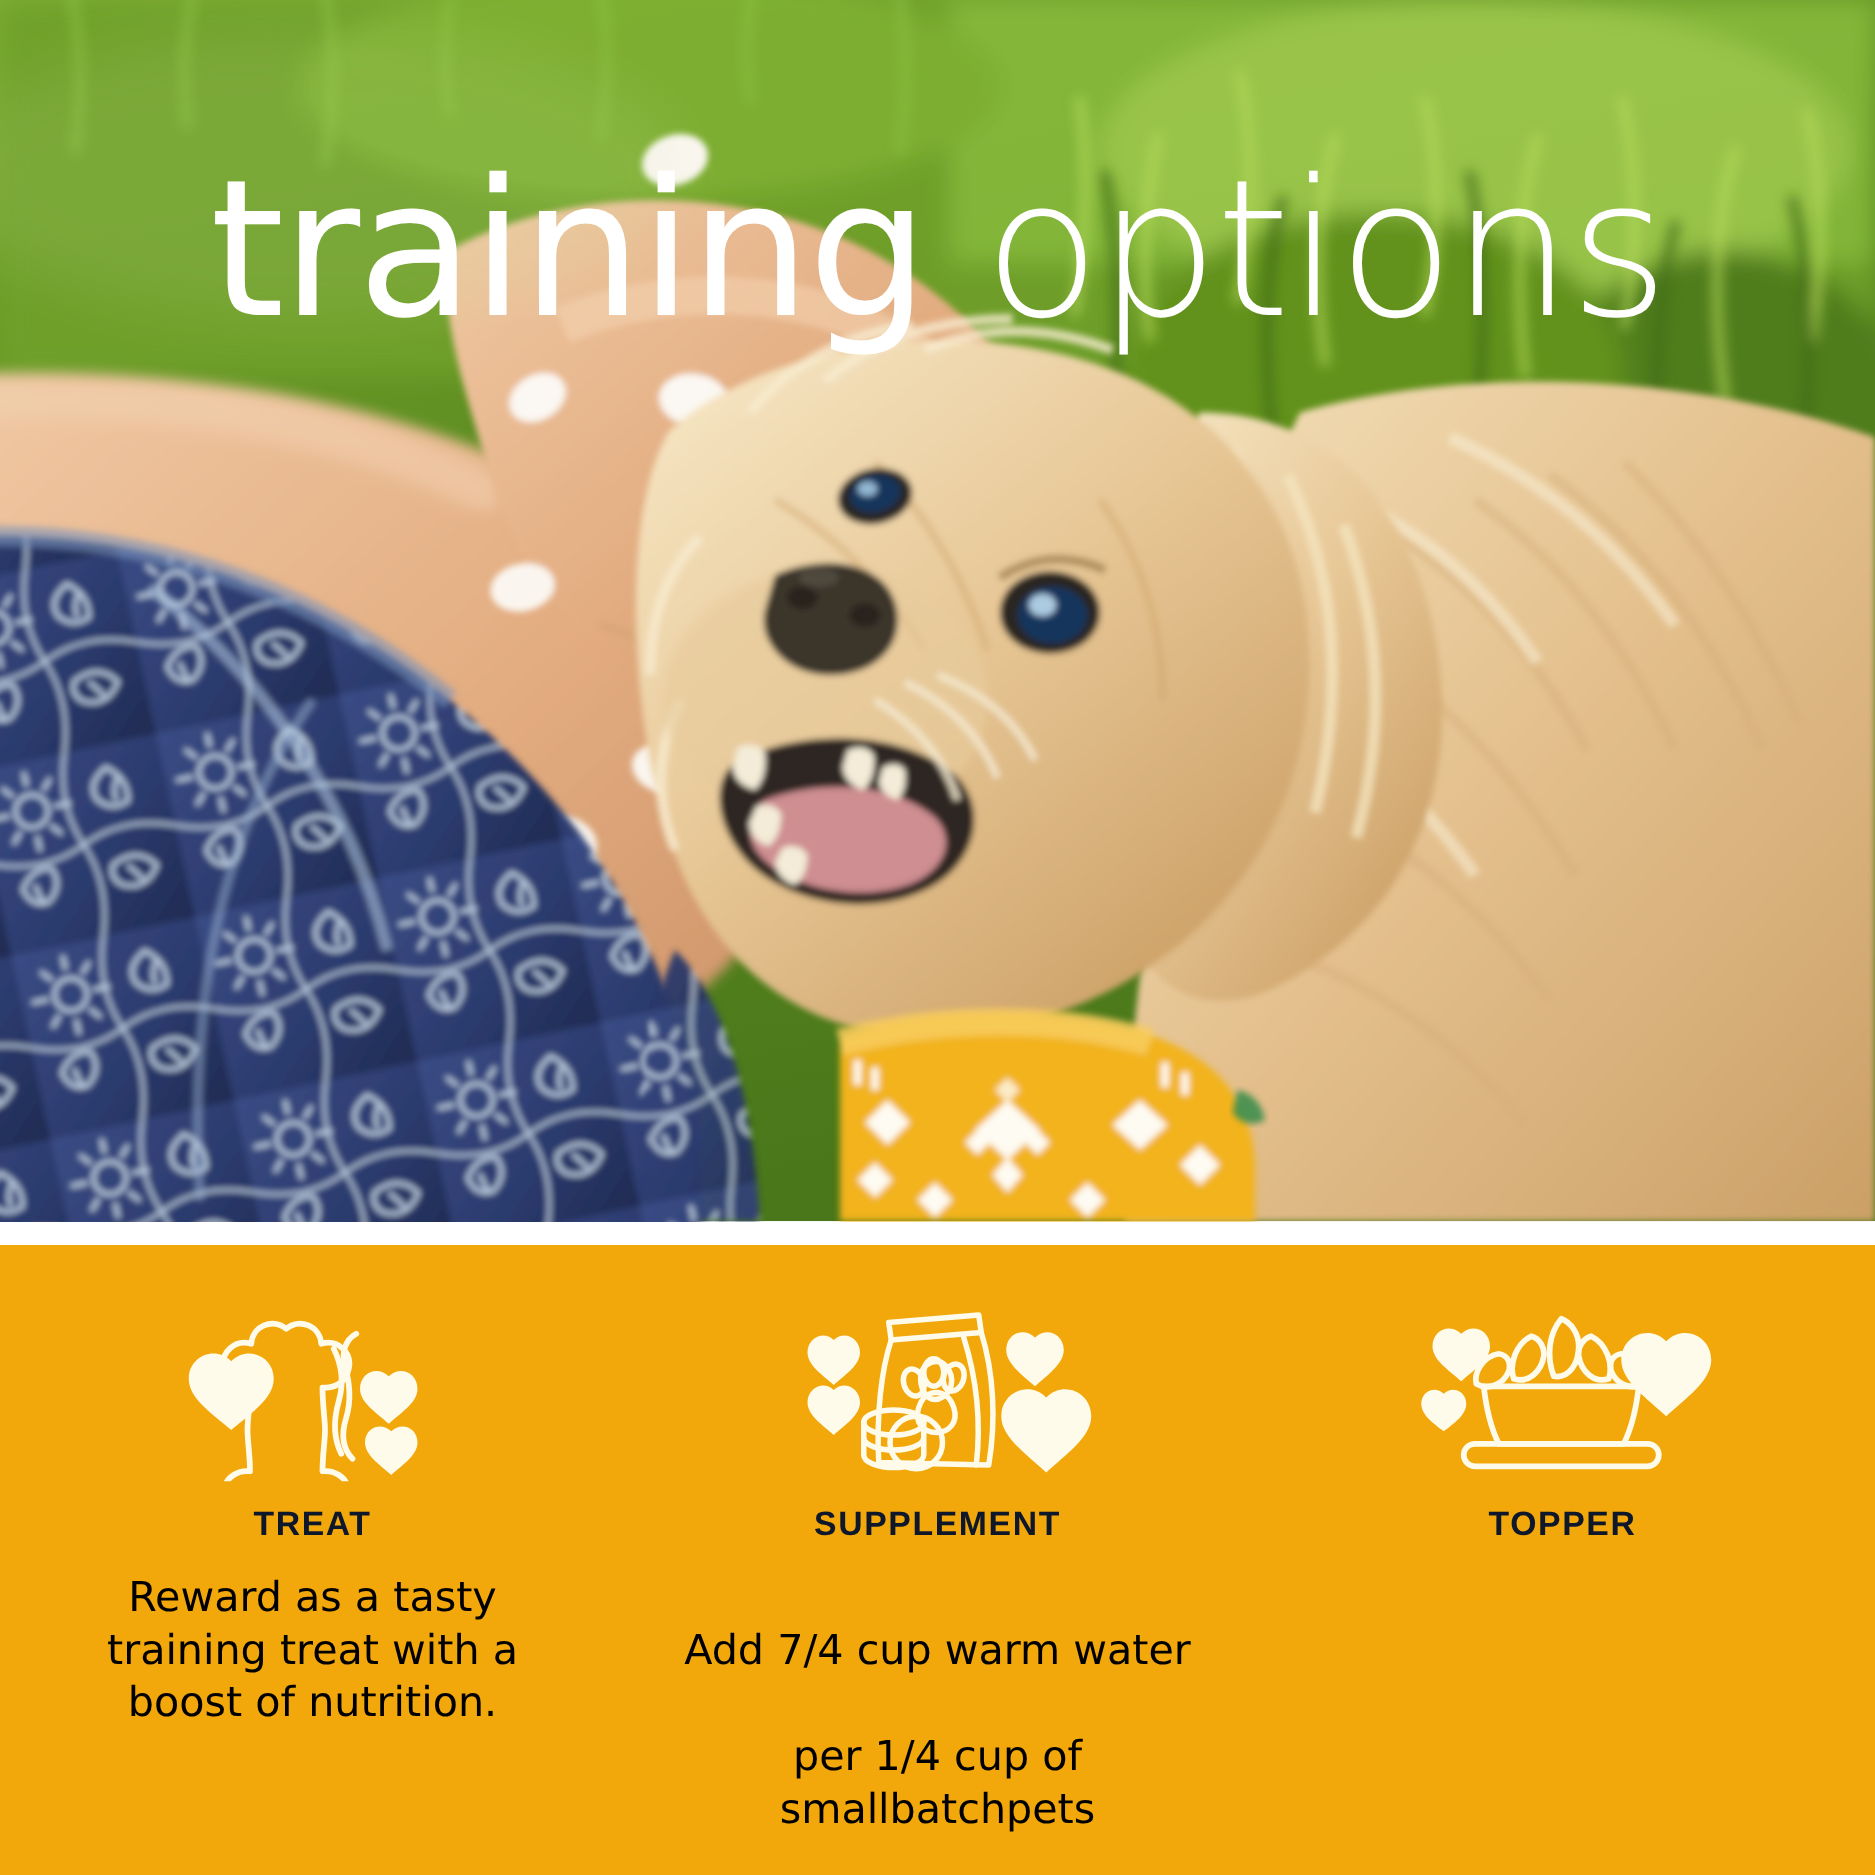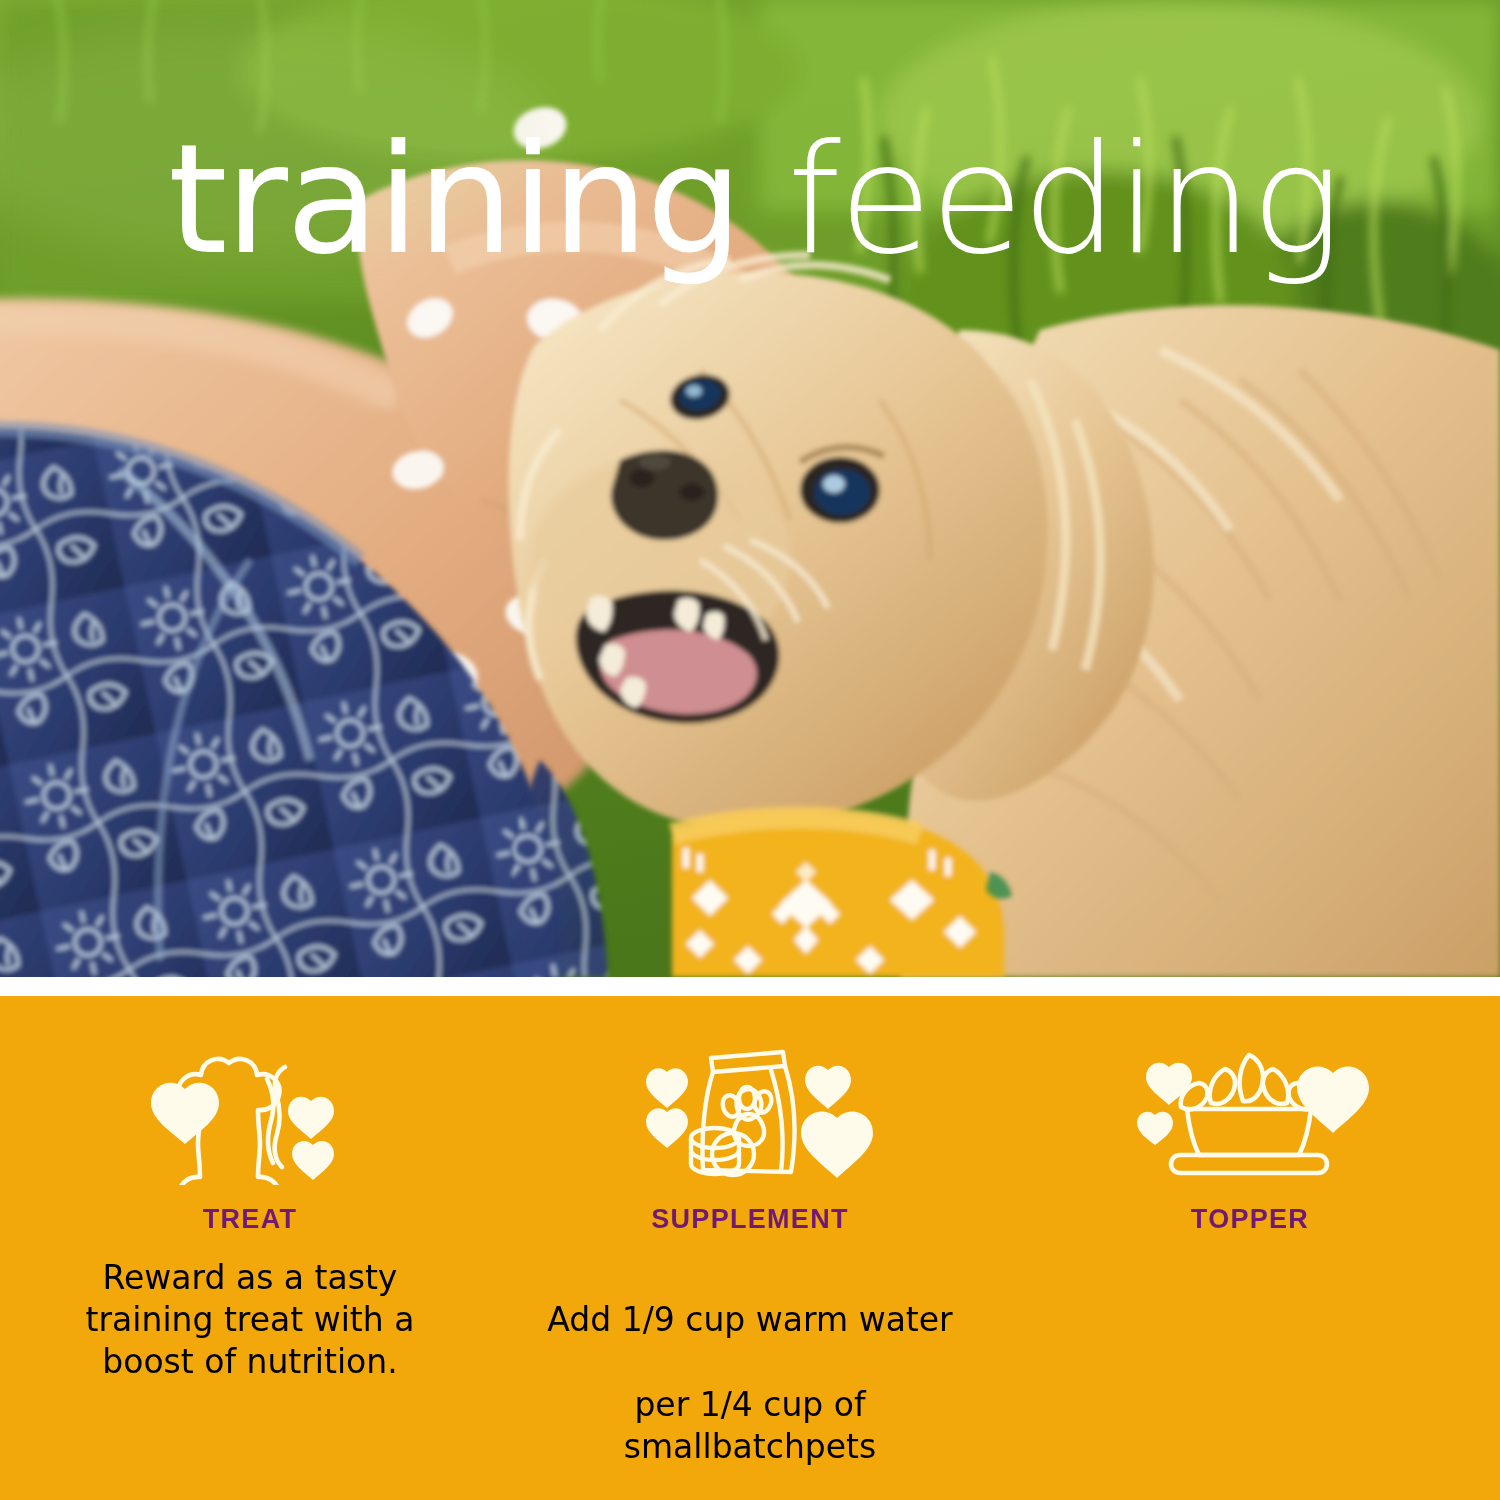--- a/index.html
+++ b/index.html
@@ -34,21 +34,21 @@
     position:absolute; left:0; top:996px; width:1500px; height:504px;
     background:#F2A70A;
   }
   .cols { display:flex; width:1500px; height:504px; padding-top:44px; }
   .col { flex:1 1 0; display:flex; flex-direction:column; align-items:center; }
   .icon-wrap { height:150px; display:flex; align-items:center; justify-content:center; }
   .icon-wrap svg { display:block; }
   .col-label {
     margin-top:14px;
     font-size:27px; font-weight:bold; letter-spacing:1.3px;
-    color:#701a75; text-transform:uppercase;
+    color:#0f172a; text-transform:uppercase;
     font-family:"Liberation Sans", sans-serif;
   }
   .col-desc {
     margin-top:22px;
     font-size:33px; line-height:1.28;
     color:#000000; text-align:center;
     font-family:"DejaVu Sans", sans-serif; font-weight:400;
     white-space:pre-line;
     max-width:430px;
   }
@@ -298,21 +298,21 @@
         </g>
       </g>
 
       <path d="M990 872 q18 4 22 24 q-16 8 -26 -6 Z" fill="#3c8e4e" opacity="0.9" filter="url(#soft3)"></path>
 
       <ellipse cx="250" cy="140" rx="300" ry="120" fill="#cfe8a0" opacity="0.12" filter="url(#vsoft)"></ellipse>
     </svg>
 
     <div class="hero-title">
       <span>training</span>
-      <span class="w2">feeding</span>
+      <span class="w2">options</span>
     </div>
   </div>
 
   <div class="gap"></div>
 
   <div class="panel">
     <div class="cols">
 
       <div class="col">
         <div class="icon-wrap">
@@ -360,21 +360,21 @@
 
               <path d="M66 98 c0 -6 12 -10 24 -10 c12 0 24 4 24 10 c0 6 -12 10 -24 10 c-12 0 -24 -4 -24 -10 Z"></path>
               <path d="M66 98 v12 c0 6 12 10 24 10 c12 0 24 -4 24 -10 v-12"></path>
               <path d="M66 112 v12 c0 6 12 10 24 10 c12 0 24 -4 24 -10 v-12"></path>
               <circle cx="108" cy="114" r="21"></circle>
             </g>
           </svg>
         </div>
         <div class="col-label">SUPPLEMENT</div>
         <div class="col-desc">
-          <span>Add 1/9 cup warm water</span><br>
+          <span>Add 7/4 cup warm water</span><br>
           <span>per 1/4 cup of smallbatchpets</span><br>
           <br>
           
         </div>
       </div>
 
       <div class="col">
         <div class="icon-wrap">
           <svg width="250" height="140" viewBox="0 0 250 140">
             <g fill="#FFFBEA">

